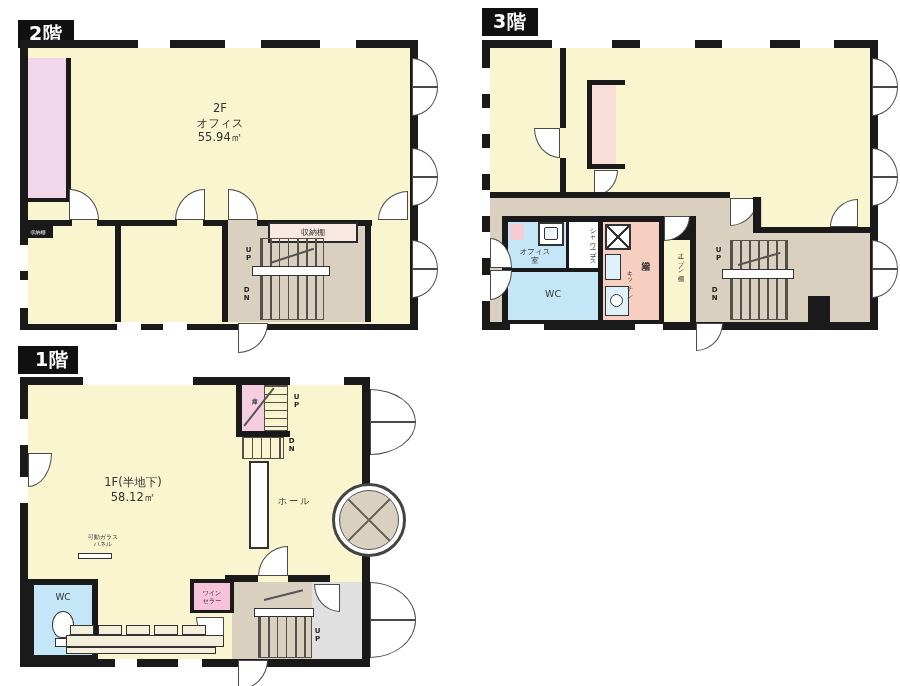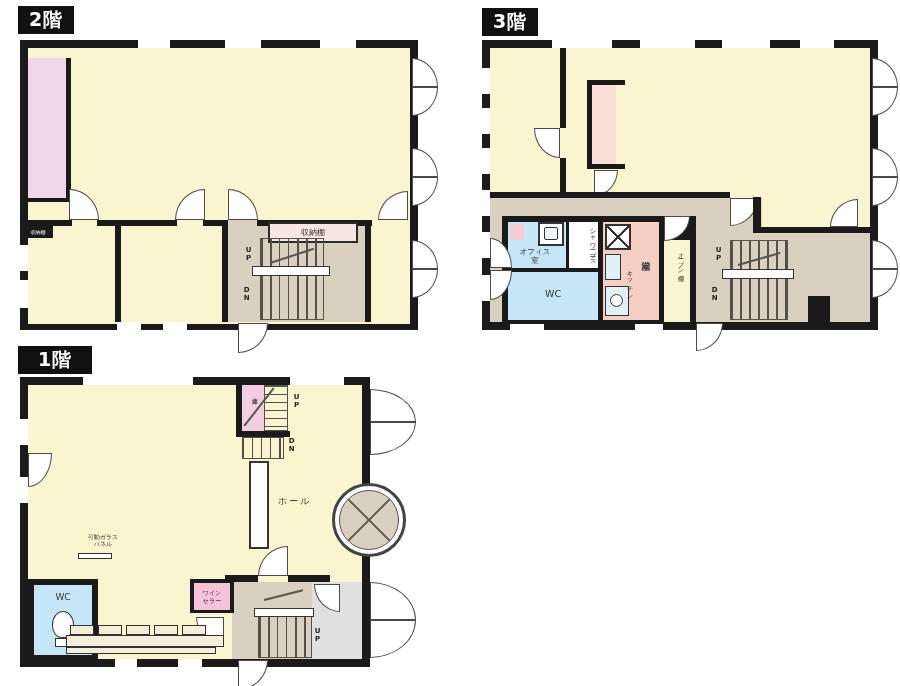--- a/index.html
+++ b/index.html
@@ -57,38 +57,43 @@
   .toilet-bowl{position:absolute;background:#fff;border:1.5px solid #333;border-radius:50% 50% 45% 45%;box-sizing:border-box;}
   .toilet-tank{position:absolute;background:#fff;border:1.5px solid #333;box-sizing:border-box;}
   .fan{position:absolute;border:1.5px solid #333;border-radius:50%;box-sizing:border-box;background:#fff;}
 </style>
 </head>
 <body>
 
 <div id="canvas">
 
   <section style="left:18px;top:6px;width:430px;height:340px;">
-    <div class="tag" style="left:0;top:0;width:56px;height:28px;">
+    <div class="tag" style="left:0;top:14px;width:56px;height:28px;">
       <span>2階</span>
     </div>
     <div class="plan" style="left:2px;top:34px;width:398px;height:290px;">
       <div class="cream" style="left:8px;top:8px;width:382px;height:276px;"></div>
 
       <div class="white" style="left:118px;top:0;width:32px;height:8px;"></div>
       <div class="white" style="left:205px;top:0;width:36px;height:8px;"></div>
       <div class="white" style="left:300px;top:0;width:36px;height:8px;"></div>
       <div class="white" style="left:0;top:205px;width:8px;height:26px;"></div>
       <div class="white" style="left:0;top:240px;width:8px;height:28px;"></div>
       <div class="white" style="left:97px;top:282px;width:24px;height:8px;"></div>
       <div class="white" style="left:143px;top:282px;width:24px;height:8px;"></div>
 
       <div class="pink" style="left:8px;top:18px;width:38px;height:140px;"></div>
       <div class="wall" style="left:46px;top:18px;width:5px;height:142px;"></div>
       <div class="wall" style="left:8px;top:158px;width:43px;height:4px;"></div>
 
+      <div class="lbl center" style="left:140px;top:58px;width:120px;height:50px;font-size:11.5px;line-height:1.3;">
+        <span>2F</span>
+        <span>オフィス</span>
+        <span>55.94㎡</span>
+      </div>
 
       <div class="beige" style="left:208px;top:180px;width:137px;height:102px;"></div>
 
       <div class="wall" style="left:8px;top:180px;width:44px;height:6px;"></div>
       <div class="wall" style="left:77px;top:180px;width:80px;height:6px;"></div>
       <div class="wall" style="left:183px;top:180px;width:19px;height:6px;"></div>
       <div class="wall" style="left:237px;top:180px;width:115px;height:6px;"></div>
       <div class="wall" style="left:95px;top:186px;width:6px;height:96px;"></div>
       <div class="wall" style="left:202px;top:180px;width:6px;height:102px;"></div>
       <div class="wall" style="left:345px;top:180px;width:6px;height:102px;"></div>
@@ -208,33 +213,37 @@
       <div class="arc arc-tr" style="left:390px;top:108px;width:26px;height:29px;"></div>
       <div class="arc arc-br" style="left:390px;top:137px;width:26px;height:29px;"></div>
       <div class="arc arc-tr" style="left:390px;top:200px;width:26px;height:29px;"></div>
       <div class="arc arc-br" style="left:390px;top:229px;width:26px;height:29px;"></div>
 
       <div class="arc arc-br" style="left:214px;top:283px;width:27px;height:28px;"></div>
     </div>
   </section>
 
   <section style="left:18px;top:344px;width:430px;height:342px;">
-    <div class="tag" style="left:0;top:2px;width:74px;height:28px;">
+    <div class="tag" style="left:0;top:2px;width:52px;height:28px;padding-left:8px;">
       <span>1階</span>
     </div>
     <div class="plan" style="left:2px;top:33px;width:350px;height:290px;">
       <div class="cream" style="left:8px;top:8px;width:334px;height:274px;"></div>
 
       <div class="white" style="left:63px;top:0;width:110px;height:8px;"></div>
       <div class="white" style="left:270px;top:0;width:54px;height:8px;"></div>
       <div class="white" style="left:0;top:42px;width:8px;height:26px;"></div>
       <div class="white" style="left:0;top:100px;width:8px;height:26px;"></div>
       <div class="white" style="left:95px;top:282px;width:22px;height:8px;"></div>
       <div class="white" style="left:158px;top:282px;width:24px;height:8px;"></div>
 
+      <div class="lbl center" style="left:48px;top:96px;width:130px;height:34px;font-size:11.5px;line-height:1.3;">
+        <span>1F(半地下)</span>
+        <span>58.12㎡</span>
+      </div>
 
       <div class="wall" style="left:216px;top:5px;width:6px;height:52px;"></div>
       <div class="pink" style="left:222px;top:8px;width:22px;height:46px;background:#f5cde0;"></div>
       <div class="lbl vt" style="left:228px;top:16px;width:10px;height:32px;font-size:6px;">倉庫</div>
       <div class="treads-h" style="left:244px;top:8px;width:24px;height:46px;"></div>
       <div class="gline" style="left:224px;top:48px;width:48px;transform:rotate(-52deg);"></div>
       <div class="wall" style="left:216px;top:54px;width:54px;height:6px;"></div>
       <div class="treads-v" style="left:222px;top:60px;width:42px;height:22px;"></div>
       <div class="updn vt" style="left:272px;top:16px;">UP</div>
       <div class="updn vt" style="left:267px;top:60px;">DN</div>

